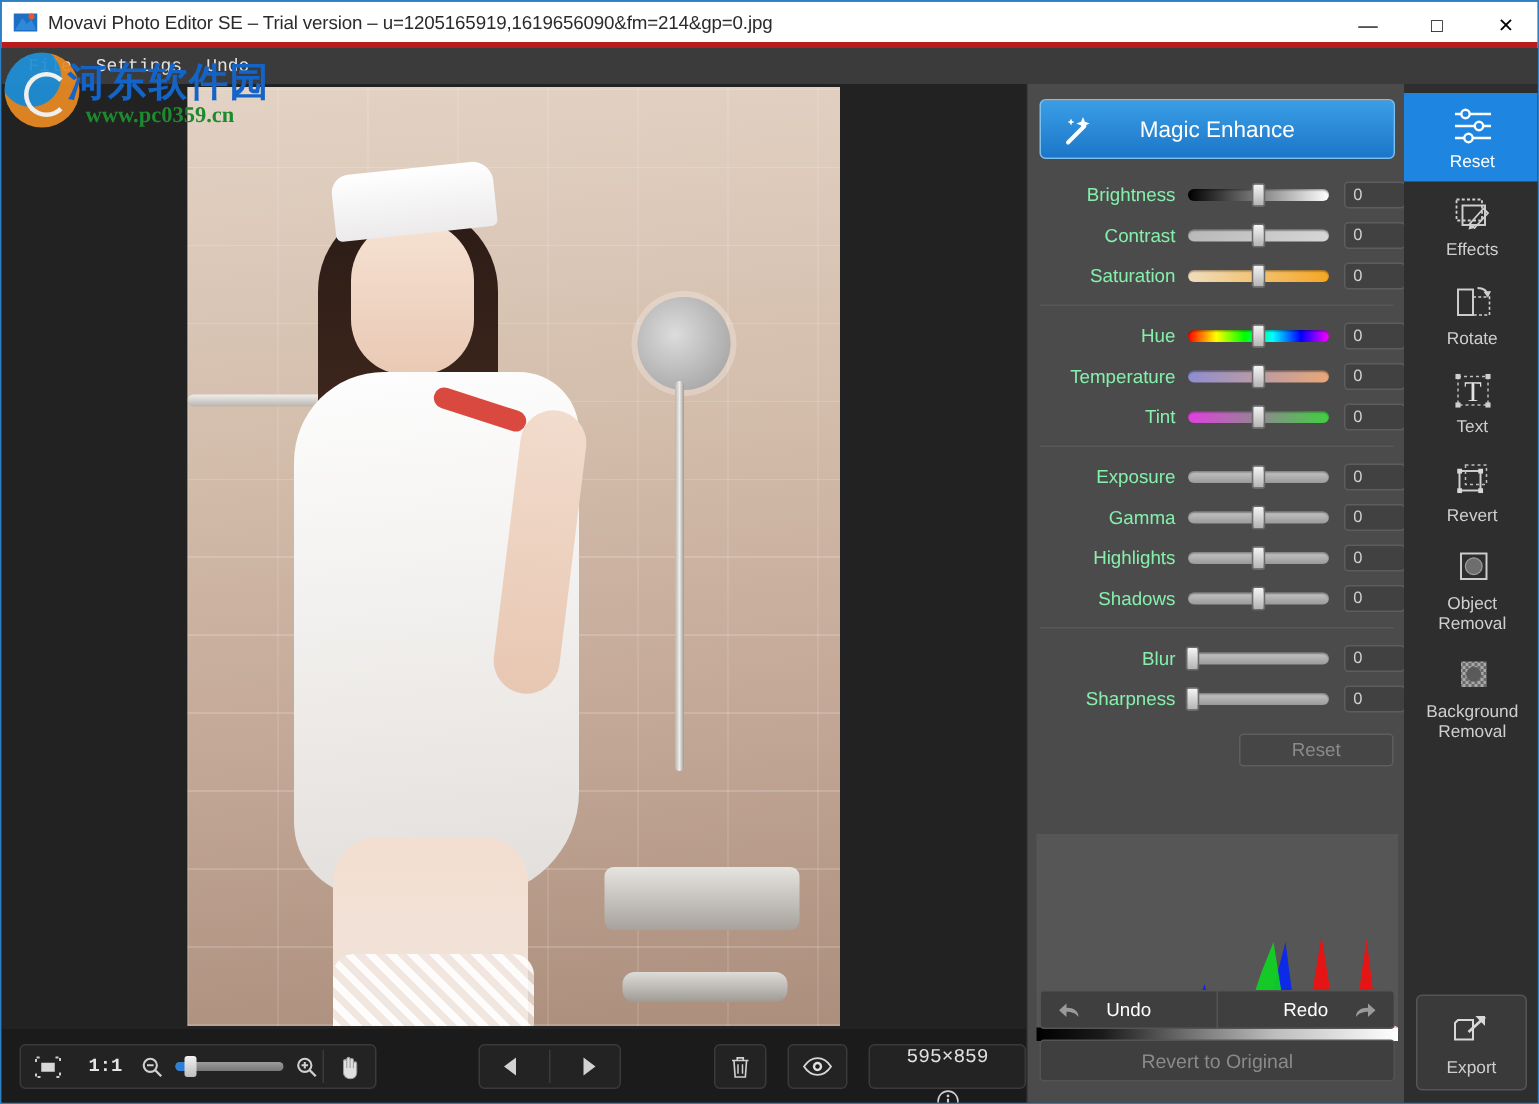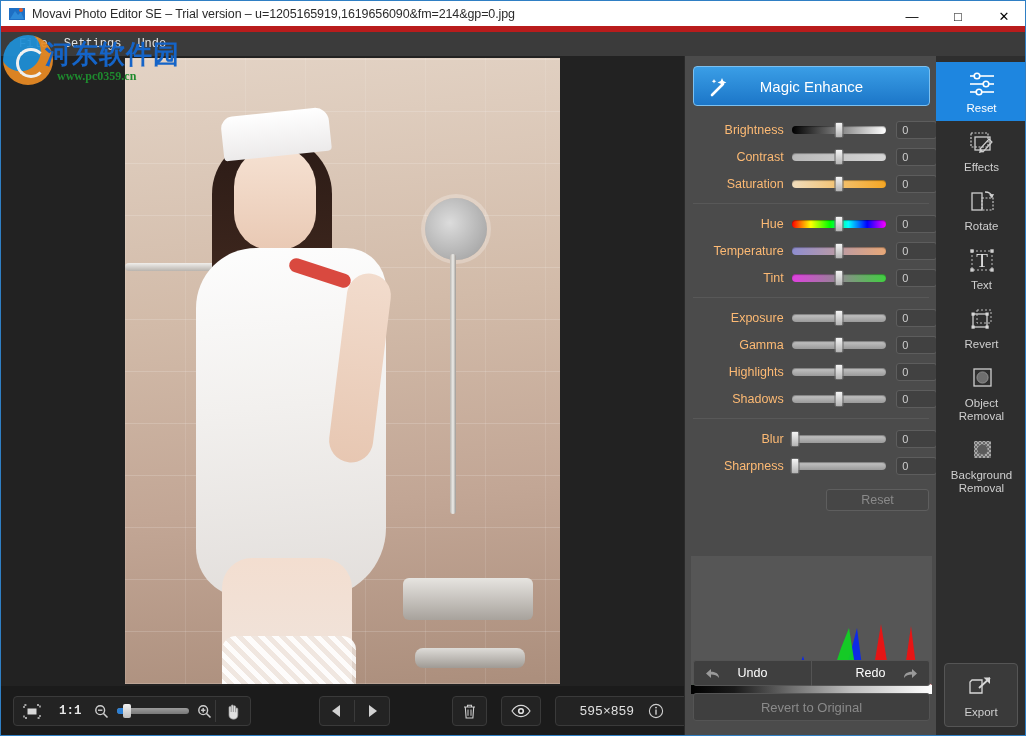--- a/index.html
+++ b/index.html
@@ -15,21 +15,21 @@
     background: #222222;
     border: 1px solid #2f7fc4;
     overflow: hidden;
   }
 
   
   .titlebar {
     position: absolute; left: 0; top: 0; width: 1026px; height: 31px;
     background: #ffffff;
     display: flex; align-items: center;
-    border-bottom: 6px solid #b91c1c;
+    border-bottom: 4px solid #b91c1c;
   }
   .titlebar .app-icon {
     width: 16px; height: 16px; margin-left: 8px; margin-right: 7px;
     position: relative; flex: none;
   }
   .titlebar .title-text {
     font-size: 12.5px; color: #2b2b2b; white-space: nowrap;
     letter-spacing: -0.1px;
   }
   .wincontrols { position: absolute; right: 0; top: 0; height: 31px; display: flex; }
@@ -64,21 +64,21 @@
     content:""; position:absolute; left:13px; top:13px; width:24px; height:24px;
     border:3px solid #fff; border-radius:50%; border-right-color:transparent;
   }
   .wm-cn {
     position: absolute; left: 44px; top: 12px;
     font-size: 26px; font-weight: bold; color: #1464c8;
     font-family: "DejaVu Sans", sans-serif; letter-spacing: 1px;
   }
   .wm-url {
     position: absolute; left: 56px; top: 44px;
-    font-size: 12px; font-weight: bold; color: #1e8a2e;
+    font-size: 15px; font-weight: bold; color: #1e8a2e;
     font-family: "Liberation Serif", serif;
   }
 
   
   .canvas {
     position: absolute; left: 0; top: 55px; width: 683px; height: 630px;
     background: #222222;
     display: flex; align-items: center; justify-content: center;
   }
   .photo {
@@ -149,21 +149,21 @@
   .zoomtrack::before {
     content:""; position:absolute; left:0; top:0; width:10px; height:6px;
     background:#2b7fd4; border-radius:3px 0 0 3px;
   }
   .zoomknob {
     position:absolute; left:6px; top:-4px; width:8px; height:14px;
     background:linear-gradient(180deg,#f2f2f2,#bdbdbd); border-radius:2px;
   }
   .dimbox {
     height:30px; border:1px solid #3a3a3a; border-radius:4px; background:#232323;
-    display:flex; align-items:center; gap:14px; padding:0 24px;
+    display:flex; align-items:center; gap:14px; padding:0 24px;flex-direction:column;
   }
   .dimtext { color:#e0e0e0; font-size:13px; font-family:"Liberation Mono", monospace; }
 
   
   .adjustpanel {
     position: absolute; left: 683px; top: 55px; width: 252px; height: 681px;
     background: #4b4b4b;
     border-left: 1px solid #2a2a2a;
   }
   .magic-btn {
@@ -174,21 +174,21 @@
     color: #ffffff; font-size: 15px;
   }
   .magic-btn .wand {
     position: absolute; left: 14px; top: 9px; width: 22px; height: 22px;
     color: #ffffff;
   }
   .sliders { position: absolute; left: 0; top: 60px; width: 252px; }
   .srow { display: flex; align-items: center; height: 27px; padding-left: 6px; }
   .slabel {
     width: 104px; text-align: right; padding-right: 8px;
-    color: #fdba74; font-size: 12.5px;
+    color: #86efac; font-size: 12.5px;
   }
   .strack {
     width: 98px; height: 8px; border-radius: 4px; position: relative;
     background: linear-gradient(180deg,#c6c6c6,#9a9a9a);
     box-shadow: inset 0 1px 1px rgba(0,0,0,.35);
   }
   .strack.g-bright { background: linear-gradient(90deg,#000000,#ffffff); }
   .strack.g-contrast { background: linear-gradient(90deg,#b9b9b9,#d6d6d6); }
   .strack.g-sat { background: linear-gradient(90deg,#f0ddbd,#f5a623); }
   .strack.g-hue { background: linear-gradient(90deg,#ff0000,#ffff00,#00ff00,#00ffff,#0000ff,#ff00ff); }

